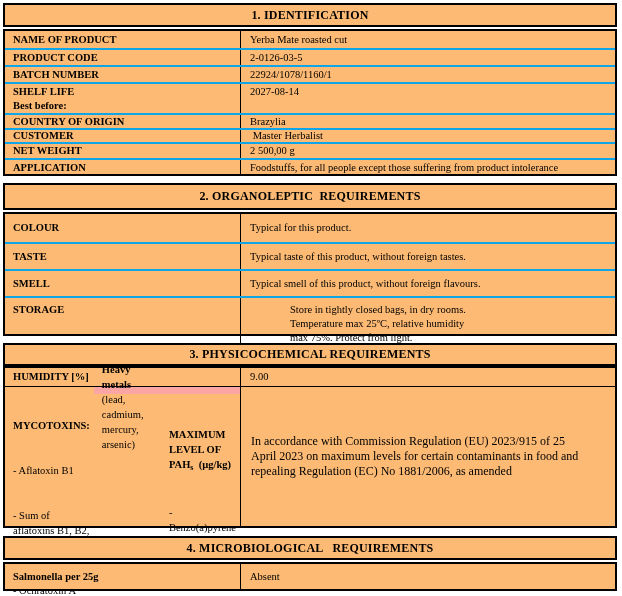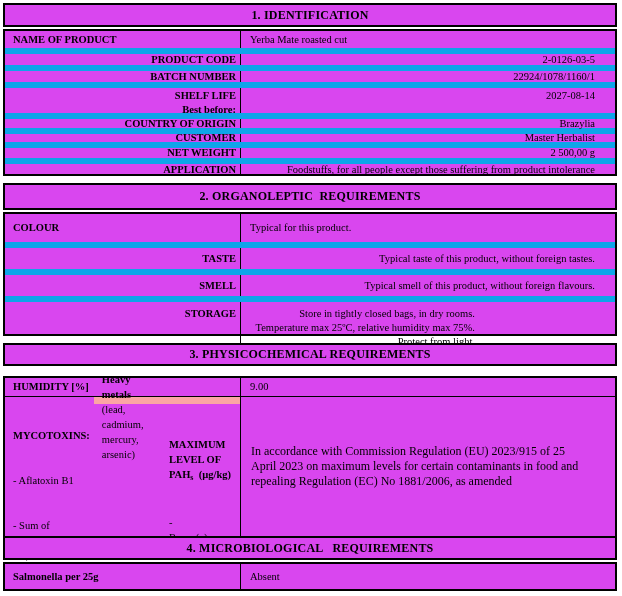--- a/index.html
+++ b/index.html
@@ -11,34 +11,34 @@
     color: #000000;
     font-family: "Liberation Serif", serif;
     overflow: hidden;
   }
   .box {
     position: absolute;
     left: 3px;
     width: 614px;
     border: 2px solid #000;
     box-sizing: border-box;
-    background: #d946ef;
+    background: #fdba74;
   }
   .sec-title {
     display: flex;
     align-items: center;
     justify-content: center;
     font-weight: 700;
     font-size: 12px;
     white-space: pre;
     letter-spacing: 0.2px;
   }
   .tbl { padding: 0; }
   .row { display: flex; box-sizing: border-box; align-items: center; }
-  .row.bt { border-top: 6px solid #0ea5e9; text-align: right; }
+  .row.bt { border-top: 2px solid #0ea5e9; }
   .row.top { align-items: flex-start; }
   .cell-l {
     width: 236px;
     flex: 0 0 236px;
     align-self: stretch;
     border-right: 1px solid #000;
     padding: 1px 4px 1px 8px;
     box-sizing: border-box;
     font-weight: 700;
     font-size: 10.5px;
@@ -152,31 +152,31 @@
       <div class="cell-r">Typical for this product.</div>
     </div>
     <div class="row bt" style="height:27px;">
       <div class="cell-l">TASTE</div>
       <div class="cell-r">Typical taste of this product, without foreign tastes.</div>
     </div>
     <div class="row bt" style="height:27px;">
       <div class="cell-l">SMELL</div>
       <div class="cell-r">Typical smell of this product, without foreign flavours.</div>
     </div>
-    <div class="row bt top pad-v" style="height:48px;">
+    <div class="row bt top pad-v" style="height:48px;gap:40px;">
       <div class="cell-l">STORAGE</div>
       <div class="cell-r" style="padding-right:140px;">Store in tightly closed bags, in dry rooms. Temperature max 25ºC, relative humidity max 75%. Protect from light.</div>
     </div>
   </div>
 
   <div class="box sec-title" style="top:343px; height:23px;">
     <span>3. PHYSICOCHEMICAL REQUIREMENTS</span>
   </div>
 
-  <div class="box tbl" style="top:376px; height:162px;">
+  <div class="box tbl" style="top:366px; height:162px;">
     <div class="row" style="height:18px;">
       <div class="cell-l">HUMIDITY [%]</div>
       <div class="cell-r">9.00</div>
     </div>
     <div class="merged" style="height:140px;">
       <div class="left-stack">
         <div class="blk" style="height:61px;">
           <div class="hd">MYCOTOXINS:</div>
           <div>- Aflatoxin B1</div>
           <div>- Sum of aflatoxins B1, B2, G1, G2</div>

